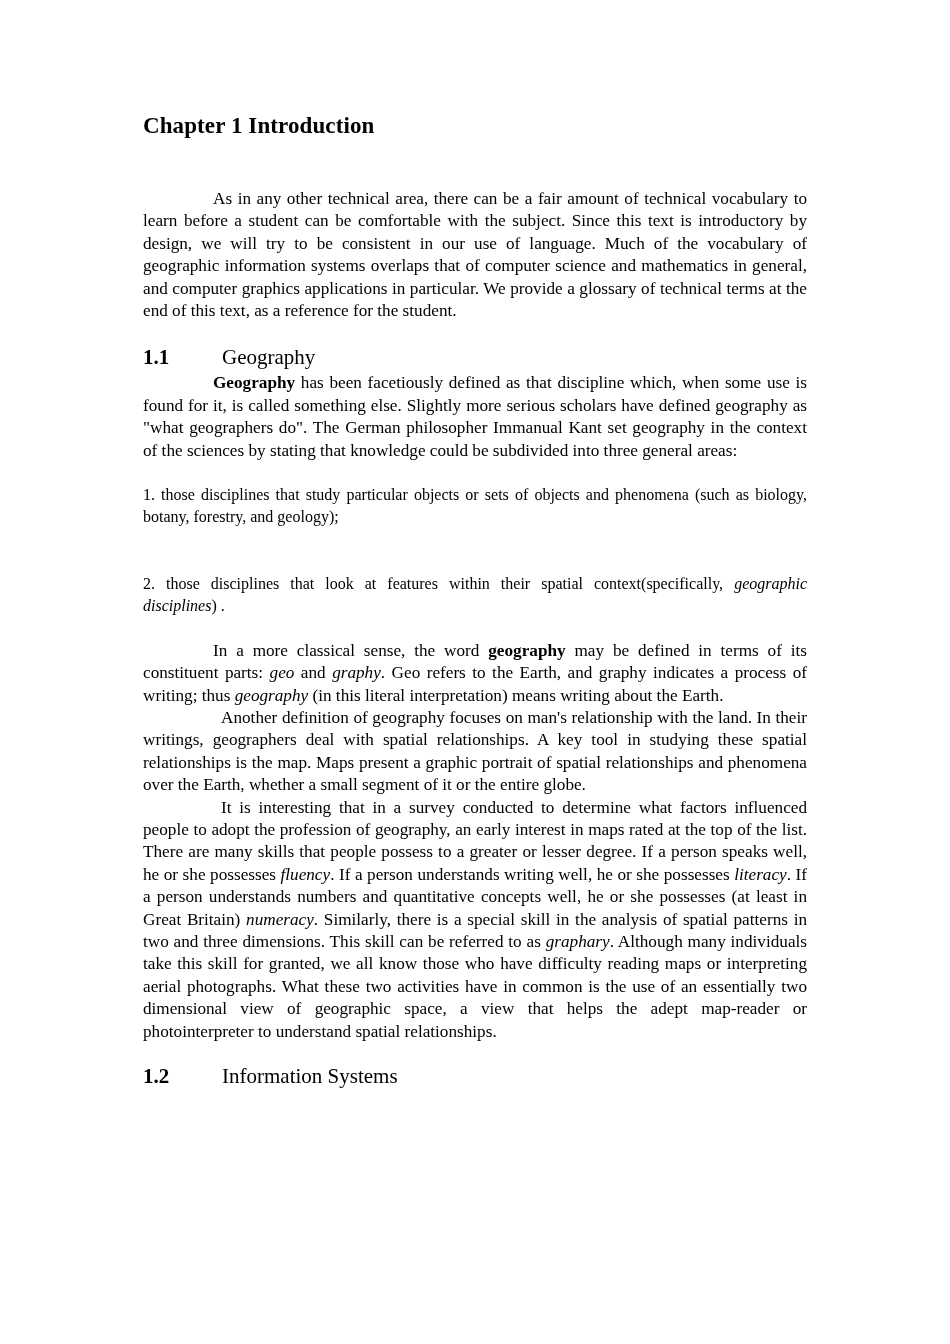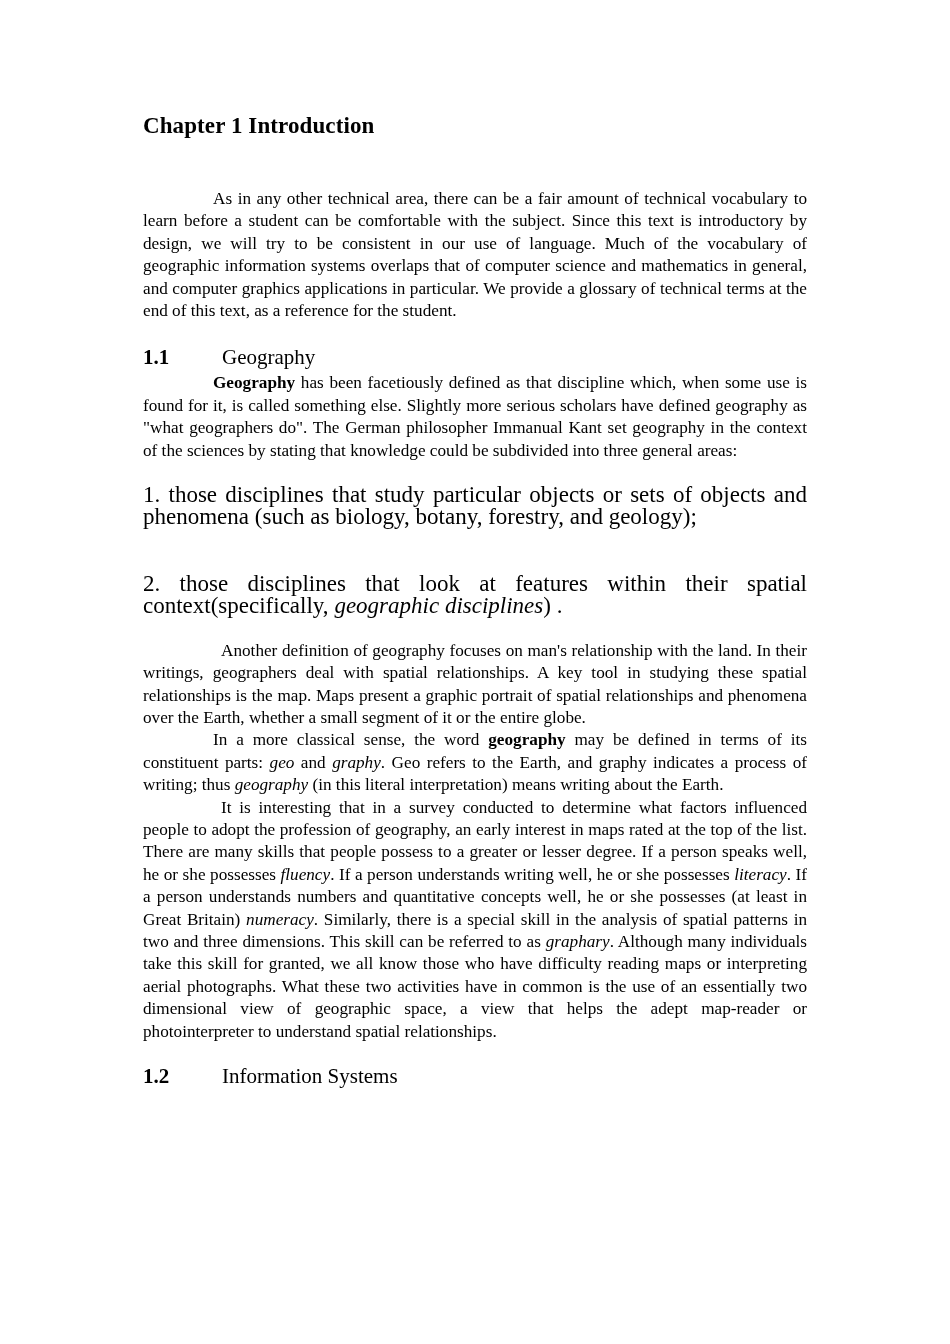--- a/index.html
+++ b/index.html
@@ -70,21 +70,21 @@
     display: inline-block;
     width: 79px;
     font-weight: bold;
   }
   h2.tight-top {
     margin-top: 20px;
   }
 
   
   p.listitem {
-    font-size: 23px;
+    font-size: 16px;
     line-height: 22.4px;
     text-align: justify;
     margin: 0;
     text-indent: 0;
   }
   .spacer-line {
     height: 22px;
   }
 
   i { font-style: italic; }
@@ -110,22 +110,22 @@
 
     <div class="spacer-line"></div>
 
 
     <div class="spacer-line"></div>
 
     <p class="listitem"><span>2. those disciplines that look at features within their spatial context(specifically, </span><i>geographic disciplines</i><span>) .</span></p>
 
     <div class="spacer-line"></div>
 
+    <p class="body indent"><span>In a more classical sense, the word </span><b>geography</b><span> may be defined in terms of its constituent parts: </span><i>geo</i><span> and </span><i>graphy</i><span>. Geo refers to the Earth, and graphy indicates a process of writing; thus </span><i>geography</i><span> (in this literal interpretation) means writing about the Earth.</span></p>
+
     <p class="body indent-wide"><span>Another definition of geography focuses on man's relationship with the land. In their writings, geographers deal with spatial relationships. A key tool in studying these spatial relationships is the map. Maps present a graphic portrait of spatial relationships and phenomena over the Earth, whether a small segment of it or the entire globe.</span></p>
-
-    <p class="body indent"><span>In a more classical sense, the word </span><b>geography</b><span> may be defined in terms of its constituent parts: </span><i>geo</i><span> and </span><i>graphy</i><span>. Geo refers to the Earth, and graphy indicates a process of writing; thus </span><i>geography</i><span> (in this literal interpretation) means writing about the Earth.</span></p>
 
     <p class="body indent-wide"><span>It is interesting that in a survey conducted to determine what factors influenced people to adopt the profession of geography, an early interest in maps rated at the top of the list. There are many skills that people possess to a greater or lesser degree. If a person speaks well, he or she possesses </span><i>fluency</i><span>. If a person understands writing well, he or she possesses </span><i>literacy</i><span>. If a person understands numbers and quantitative concepts well, he or she possesses (at least in Great Britain) </span><i>numeracy</i><span>. Similarly, there is a special skill in the analysis of spatial patterns in two and three dimensions. This skill can be referred to as </span><i>graphary</i><span>. Although many individuals take this skill for granted, we all know those who have difficulty reading maps or interpreting aerial photographs. What these two activities have in common is the use of an essentially two dimensional view of geographic space, a view that helps the adept map-reader or photointerpreter to understand spatial relationships.</span></p>
 
     <h2 class="section tight-top"><span class="num">1.2</span><span>Information Systems</span></h2>
 
   </div>
 </div>
 
 </body></html>

